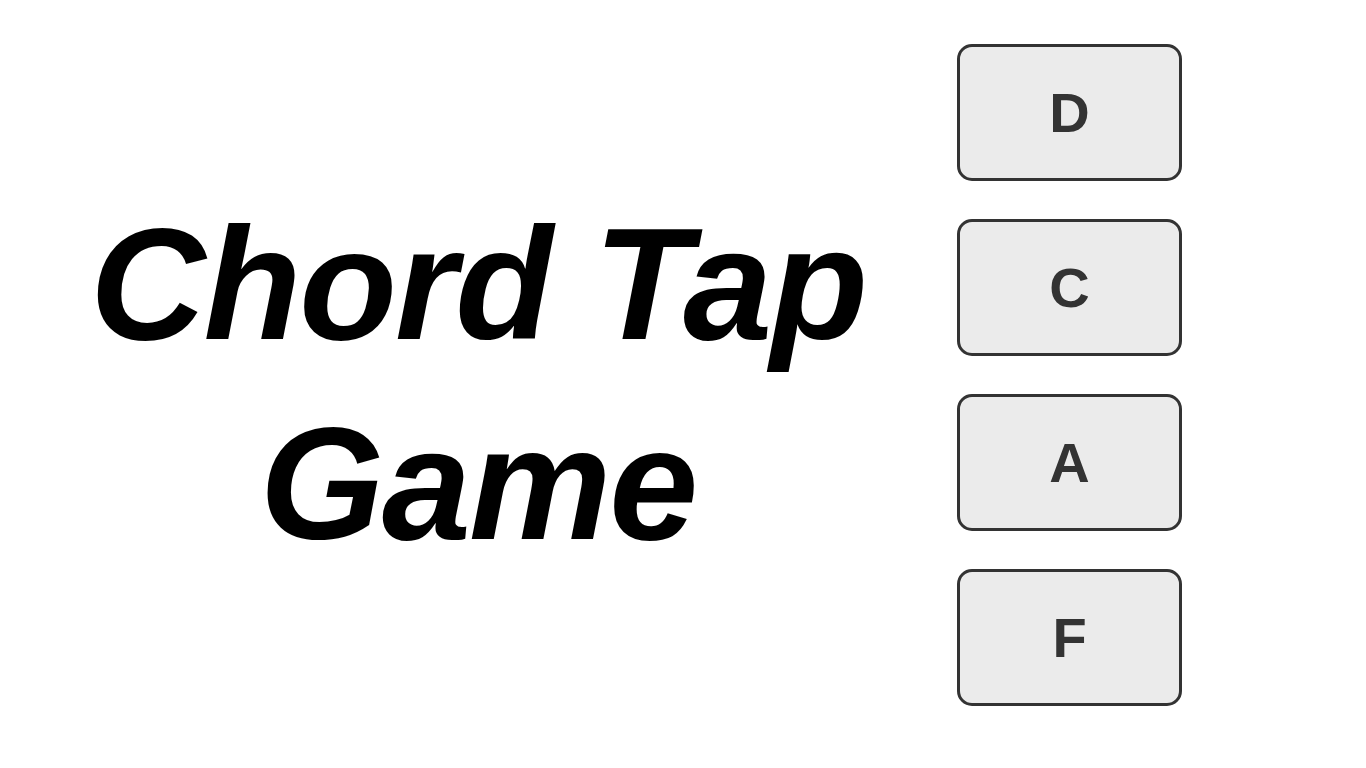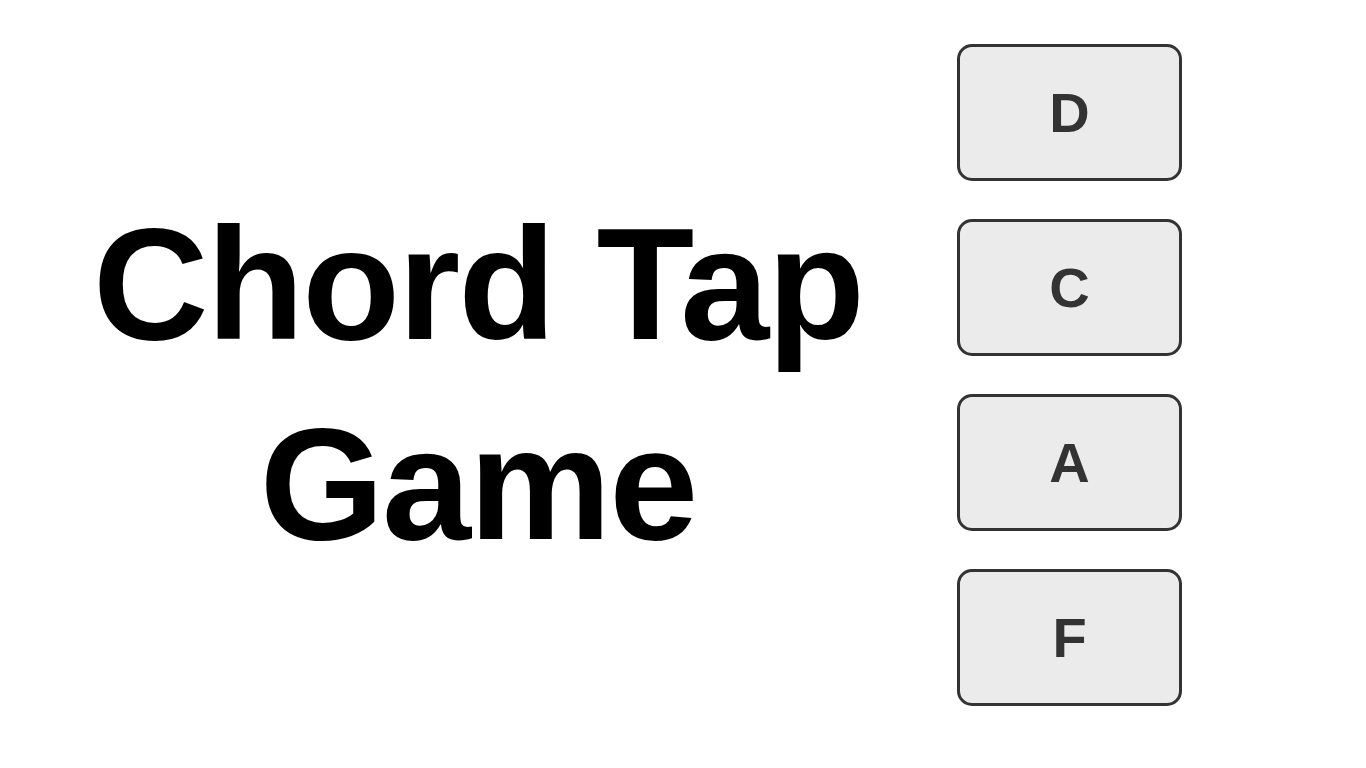--- a/index.html
+++ b/index.html
@@ -33,20 +33,21 @@
     align-items: center;
     justify-content: center;
   }
   .page-title {
     font-size: 160px;
     line-height: 200px;
     font-weight: 700;
     color: var(--title-text);
     text-align: center;
     letter-spacing: -2px;
+    font-style: italic;
   }
   .button-col {
     position: absolute;
     left: 957px;
     top: 44px;
     width: 225px;
     display: flex;
     flex-direction: column;
     gap: 38px;
   }

